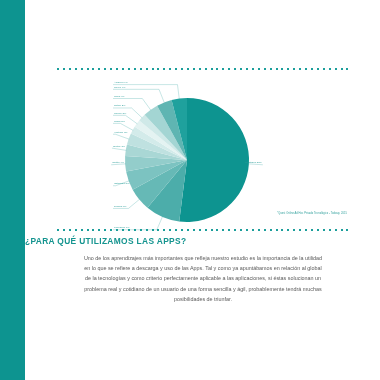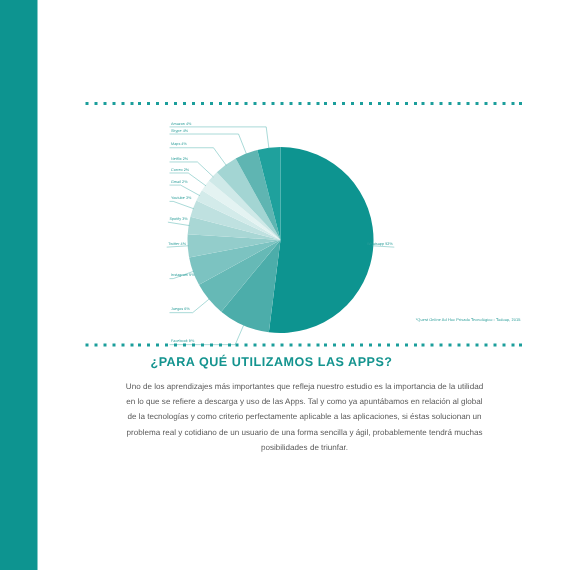--- a/index.html
+++ b/index.html
@@ -80,21 +80,21 @@
     text-align: right;
     white-space: nowrap;
   }
 
   
   #section-heading {
     position: absolute;
     left: 0;
     top: 236px;
     width: 312px;
-    text-align: center;
+    text-align: left;
     font-size: 8.4px;
     font-weight: bold;
     letter-spacing: 0.35px;
     color: #14948f;
   }
 
   
   #body-copy {
     position: absolute;
     left: 30px;

